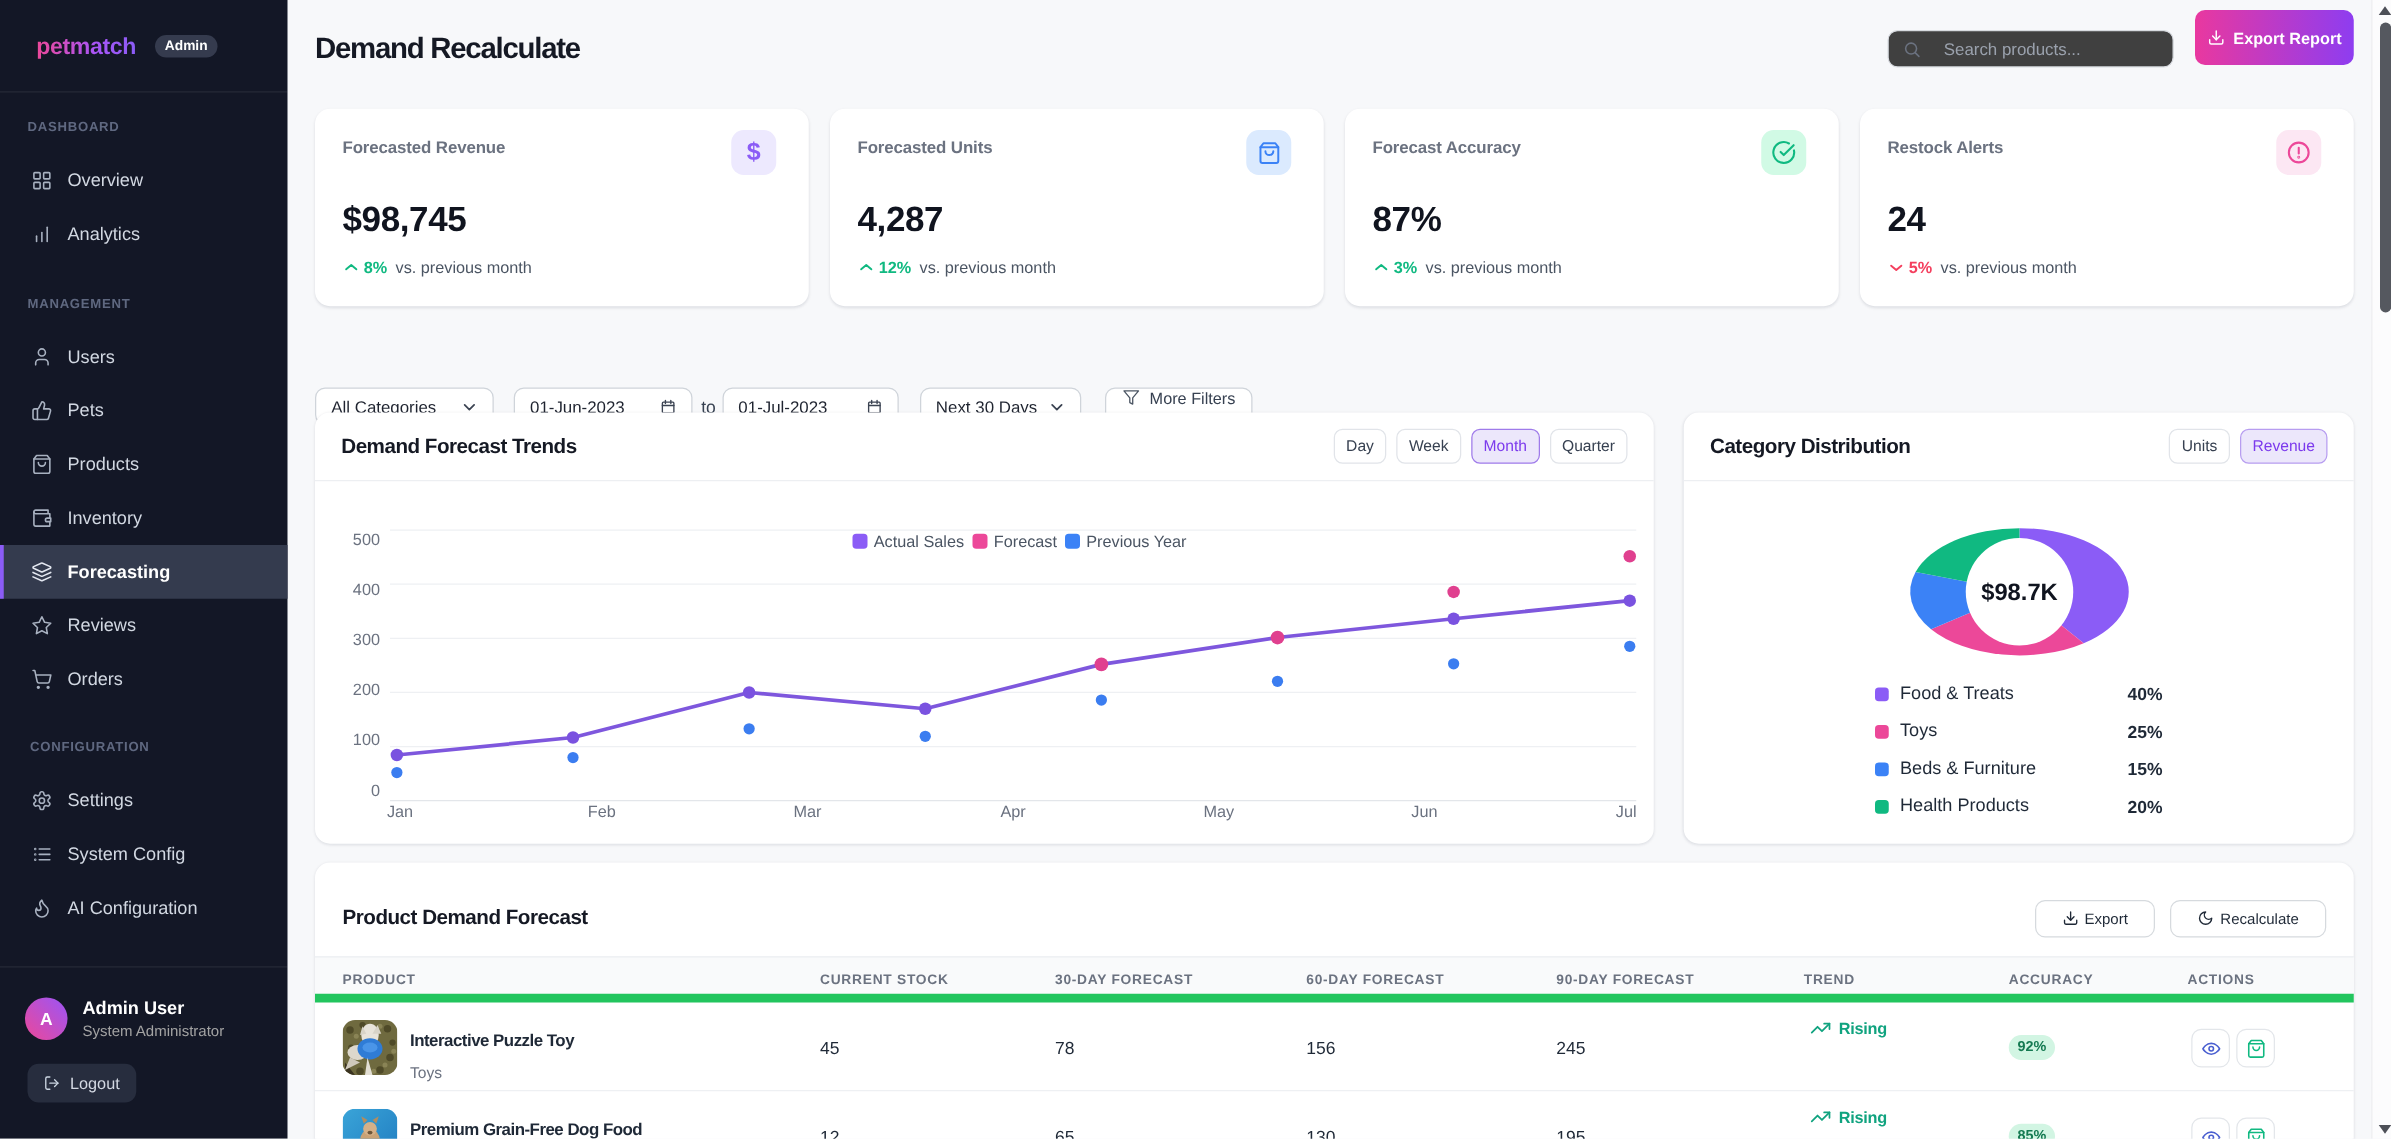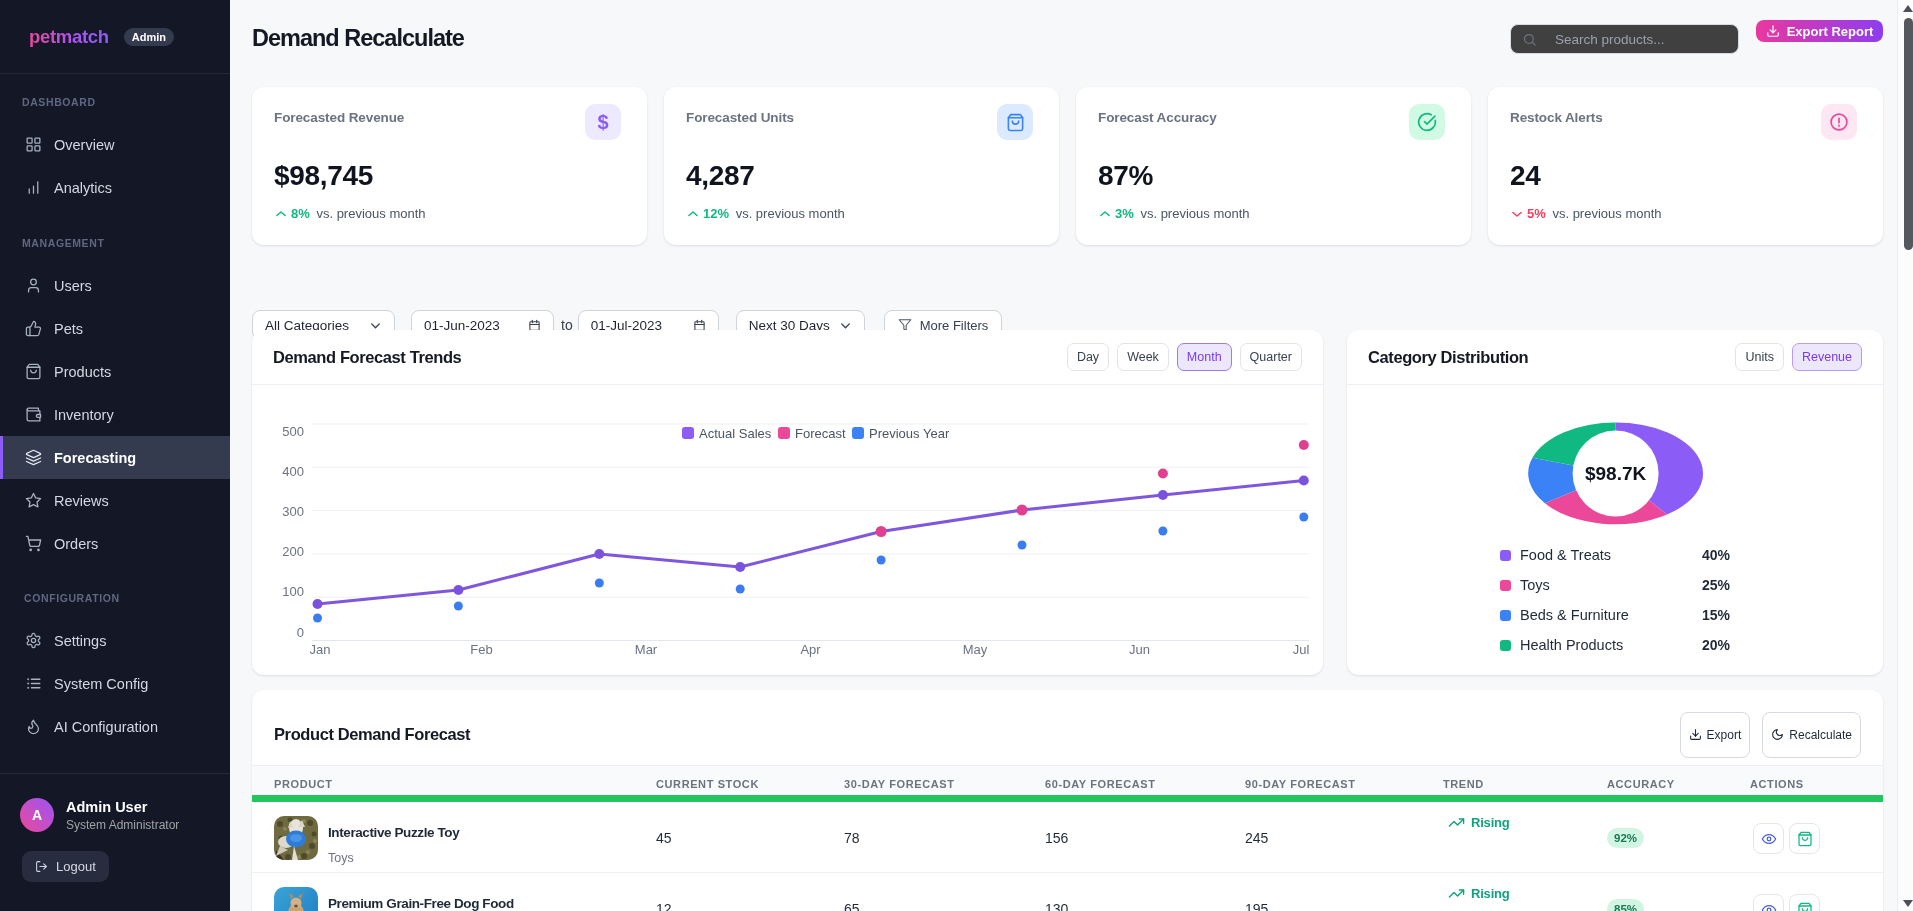--- a/index.html
+++ b/index.html
@@ -27,21 +27,21 @@
 .sb-user .rl { color:#a3a3a3; font-size:12px; margin-top:3px; }
 .logout { margin-top:19px; margin-left:2px; height:31px; display:inline-flex; align-items:center; gap:8px; color:#d3d8e2; font-size:13px; border:none; border-radius:9px; padding:5px 13px; background:#272d3e; }
 .logout svg { width:13px; height:13px; stroke:#cbd5e1; }
 
 
 .main { position:absolute; left:230px; top:0; right:16px; bottom:0; }
 .h1 { position:absolute; left:22px; top:25px; font-size:23.5px; font-weight:bold; letter-spacing:-1px; color:#151924; }
 .searchbox { position:absolute; left:1280px; top:24px; width:229px; height:30px; background:#404040; border:1px solid #d8dbe0; border-radius:8px; display:flex; align-items:center; padding:0 11px; gap:18px; }
 .searchbox svg { width:15px; height:15px; stroke:#6b7280; }
 .searchbox span { color:#9aa1ad; font-size:13.5px; }
-.btn-export-report { position:absolute; left:1526px; top:20px; width:127px; height:22px; border-radius:8px; background:linear-gradient(90deg,#e9389f,#8e3df0); color:#fff; font-size:13px; font-weight:bold; display:flex; align-items:center; justify-content:center; gap:7px;text-align:center; }
+.btn-export-report { position:absolute; left:1526px; top:8px; width:127px; height:44px; border-radius:8px; background:linear-gradient(90deg,#e9389f,#8e3df0); color:#fff; font-size:13px; font-weight:bold; display:flex; align-items:center; justify-content:center; gap:7px;text-align:center; }
 .btn-export-report svg { width:14px; height:14px; stroke:#fff; }
 
 
 .cards { position:absolute; left:22px; top:87px; width:1631px; display:flex; gap:17px; }
 .card { background:#fff; border-radius:12px; box-shadow:0 1px 2px rgba(25,33,61,.05), 0 1px 3px rgba(25,33,61,.07); }
 .stat { width:395px; height:158px; position:relative; padding:20px 22px; }
 .stat .t { font-size:13.5px; font-weight:bold; letter-spacing:-0.1px; color:#6b7280; margin-top:3px; }
 .stat .ic { position:absolute; top:17px; right:26px; width:36px; height:36px; border-radius:10px; display:flex; align-items:center; justify-content:center; }
 .stat .v { position:absolute; left:22px; top:73px; font-size:28px; font-weight:bold; color:#10141f; letter-spacing:-0.3px; }
 .stat .c { position:absolute; left:22px; top:119px; font-size:13px; color:#4b5563; display:flex; align-items:center; gap:3px; }
@@ -49,21 +49,21 @@
 .up { color:#10b981; font-weight:bold; }
 .down { color:#f43f5e; font-weight:bold; }
 
 
 .filters { position:absolute; left:22px; top:274px; display:flex; align-items:center; height:30px;margin-top:36px; }
 .fctrl { height:30px; background:#fff; border:1px solid #cfd4da; border-radius:8px; display:flex; align-items:center; font-size:13.5px; color:#1f2430; padding:0 12px; }
 .fsel { justify-content:space-between; }
 .fsel svg, .fdate svg { width:13px; height:13px; stroke:#3b4352; }
 .fdate { justify-content:space-between; }
 .to { margin:0 5px 0 7px; font-size:14px; color:#374151; }
-.btn-morefilters { display:flex; align-items:center; gap:8px; height:30px; border:1px solid #cfd4da; background:#fff; border-radius:8px; padding:0 13px; font-size:13px; color:#374151; }
+.btn-morefilters { display:flex; align-items:flex-start; gap:8px; height:30px; border:1px solid #cfd4da; background:#fff; border-radius:8px; padding:0 13px; font-size:13px; color:#374151; }
 .btn-morefilters svg { width:14px; height:14px; stroke:#4b5563; }
 
 
 .panel { position:absolute; background:#fff; border-radius:12px; box-shadow:0 1px 2px rgba(25,33,61,.05), 0 1px 3px rgba(25,33,61,.07); }
 .panel .ph { height:55px; border-bottom:1px solid #edeff2; display:flex; align-items:center; justify-content:space-between; padding:0 21px; }
 .panel .ph .tt { font-size:16.5px; font-weight:bold; letter-spacing:-0.4px; color:#151924; }
 .seg { display:flex; gap:8px; }
 .seg .sbtn { height:28px; border:1px solid #e1e4e9; background:#fff; border-radius:7px; font-size:12.5px; color:#374151; display:flex; align-items:center; justify-content:center; padding:0 9px; }
 .seg .sbtn.on { background:#ece7fb; border-color:#9f7bea; color:#7c3aed; }
 
@@ -73,21 +73,21 @@
 .legendrow { position:absolute; left:153px; top:210px; width:230px; }
 .lr { display:flex; align-items:center; height:30px; font-size:14.5px; color:#1f2937; }
 .lr .sw { width:11px; height:11px; border-radius:3px; margin-right:9px; }
 .lr .pc { margin-left:auto; font-weight:bold; font-size:14px; }
 
 
 #tablecard { left:22px; top:690px; width:1631px; height:280px; }
 .tc-head { height:75px; display:flex; align-items:center; justify-content:space-between; padding:14px 22px 0; }
 .tc-head .tt { font-size:16.5px; font-weight:bold; letter-spacing:-0.4px; color:#151924; }
 .tc-actions { display:flex; gap:12px; }
-.btn-ghost { height:46px; display:flex; align-items:center; gap:5px; border:1px solid #d6dade; background:#fff; border-radius:8px; padding:0 8px; font-size:12px; color:#1f2937; }
+.btn-ghost { height:30px; display:flex; align-items:center; gap:5px; border:1px solid #d6dade; background:#fff; border-radius:8px; padding:0 21px; font-size:12px; color:#1f2937; }
 .btn-ghost svg { width:13px; height:13px; stroke:#1f2937; }
 .thead { height:37px; background:#f9fafb; border-top:1px solid #eceef1; border-bottom:7px solid #22c55e; position:relative; }
 .thead span { position:absolute; top:12px; font-size:11px; font-weight:bold; color:#6b7280; letter-spacing:0.6px; }
 .trow { height:71px; position:relative; border-bottom:1px solid #eef0f3; }
 .pimg { position:absolute; left:22px; top:14px; width:44px; height:44px; border-radius:10px; overflow:hidden; }
 .pname { position:absolute; left:76px; top:23px; font-size:13.5px; letter-spacing:-0.4px; font-weight:bold; color:#1f2937; }
 .psub { position:absolute; left:76px; top:49px; font-size:12.5px; color:#6b7280; }
 .cell { position:absolute; top:28px; font-size:14px; color:#1f2937; }
 .trend { position:absolute; top:12px; display:flex; align-items:center; gap:6px; color:#10a37f; font-size:13px; font-weight:bold; letter-spacing:-0.2px; }
 .trend svg { width:17px; height:17px; stroke:#10a37f; }

